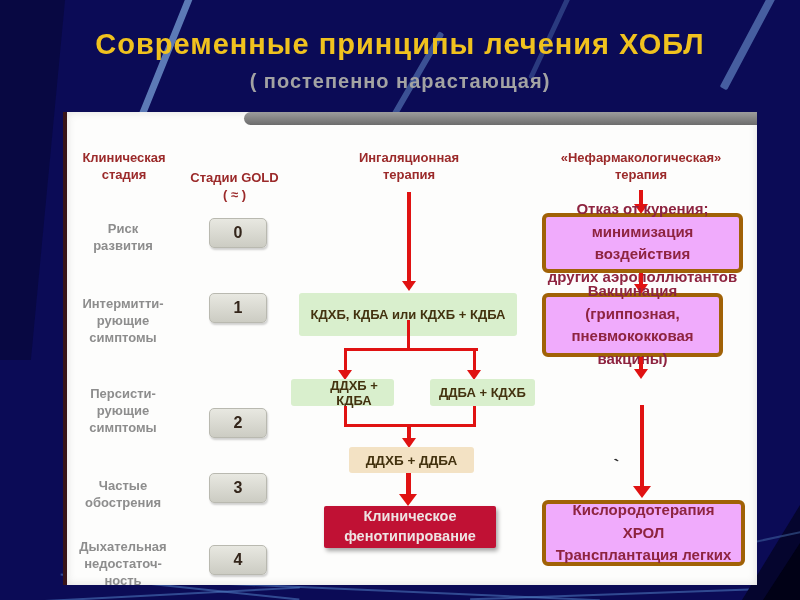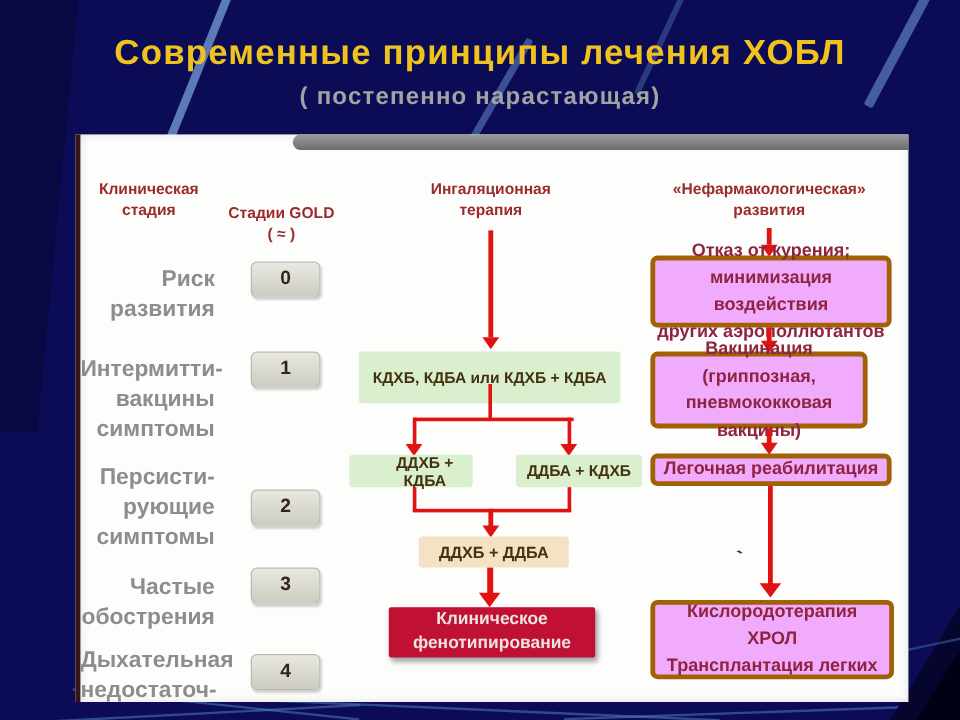--- a/index.html
+++ b/index.html
@@ -38,22 +38,22 @@
   .panel { position:absolute; left:63px; top:112px; width:694px; height:473px;
     background:#fdfdfc; border-left:4px solid #381418; overflow:hidden; z-index:4;
     box-shadow:inset 0 0 8px rgba(60,60,60,.15); }
   .panel-top-bar { position:absolute; left:177px; top:0; width:517px; height:13px;
     background:linear-gradient(180deg,#9d9d9d,#6c6c6c); border-radius:10px 0 0 10px; }
 
   .pre { white-space:pre-line; }
   .hdr { position:absolute; text-align:center; color:#9b2a2a; font-weight:bold;
     font-size:13px; line-height:1.3; }
 
-  .row-label { position:absolute; left:0; width:112px; text-align:right;
-    color:#8d8d8d; font-weight:bold; font-size:19px; line-height:1.32; }
+  .row-label { position:absolute; left:0; width:112px; text-align:center;
+    color:#8d8d8d; font-weight:bold; font-size:13px; line-height:1.32; }
   .stage-box { position:absolute; left:142px; width:58px; height:30px;
     background:linear-gradient(180deg,#e8e8e1,#ccccc3); border:1px solid #b9b9b0;
     border-radius:5px; box-shadow:1px 2px 2px rgba(0,0,0,.18);
     display:flex; align-items:center; justify-content:center;
     color:#33251a; font-weight:bold; font-size:16px; }
 
   .box { position:absolute; display:flex; flex-direction:column; align-items:center;
     justify-content:center; text-align:center; }
   .green { background:#d9efcd; border-radius:3px; color:#43320f; font-weight:bold; font-size:13px; }
   .tan { background:#f3e2c4; border-radius:3px; color:#43320f; font-weight:bold; font-size:13.5px; }
@@ -95,28 +95,28 @@
   <div class="panel">
     <div class="panel-top-bar"></div>
 
     <div class="hdr pre" style="left:2px; top:38px; width:110px;">Клиническая
 стадия</div>
     <div class="hdr pre" style="left:115px; top:38px; width:105px;margin-top:20px;">Стадии GOLD
 ( ≈ )</div>
     <div class="hdr pre" style="left:267px; top:38px; width:150px;">Ингаляционная
 терапия</div>
     <div class="hdr pre" style="left:469px; top:38px; width:210px;">«Нефармакологическая»
-развития</div>
+терапия</div>
 
     <div class="row-label pre" style="top:108px;">Риск
 развития</div>
     <div class="stage-box" style="top:106px;">0</div>
 
     <div class="row-label pre" style="top:183px;">Интермитти-
-вакцины
+рующие
 симптомы</div>
     <div class="stage-box" style="top:181px;">1</div>
 
     <div class="row-label pre" style="top:273px;">Персисти-
 рующие
 симптомы</div>
     <div class="stage-box" style="top:296px;">2</div>
 
     <div class="row-label pre" style="top:365px;">Частые
 обострения</div>
@@ -166,21 +166,20 @@
     <div class="shaft" style="left:572px; top:161px; width:4px; height:12px;"></div>
     <div class="head-down" style="left:567px; top:172px;"></div>
 
     <div class="box pink pre" style="left:475px; top:181px; width:181px; height:64px;">Вакцинация
 (гриппозная, пневмококковая
 вакцины)</div>
 
     <div class="shaft" style="left:572px; top:245px; width:4px; height:13px;"></div>
     <div class="head-down" style="left:567px; top:257px;"></div>
 
-    <div class="box pink" style="left:475px; top:266px; width:201px; height:27px;">Легочная реабилитация</div>
 
     <div class="shaft" style="left:573px; top:293px; width:4px; height:82px;"></div>
     <div class="head-down head-big" style="left:566px; top:374px;"></div>
 
     <span class="stray" style="left:548px; top:344px;">`</span>
 
     <div class="box pink pre" style="left:475px; top:388px; width:203px; height:66px;">Кислородотерапия
 ХРОЛ
 Трансплантация легких</div>
   </div>

